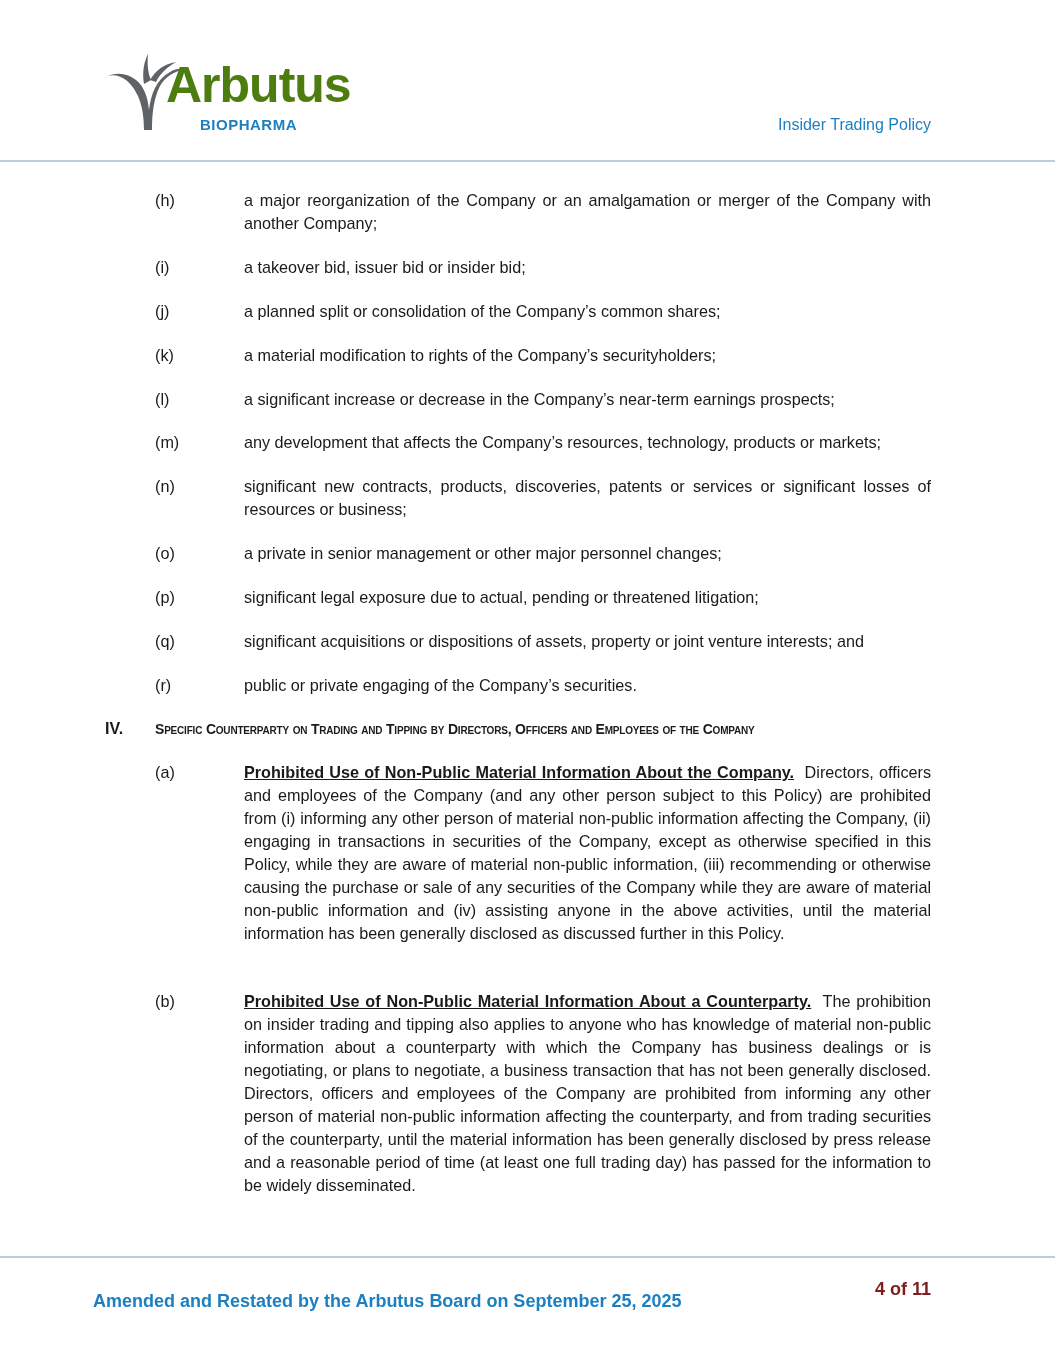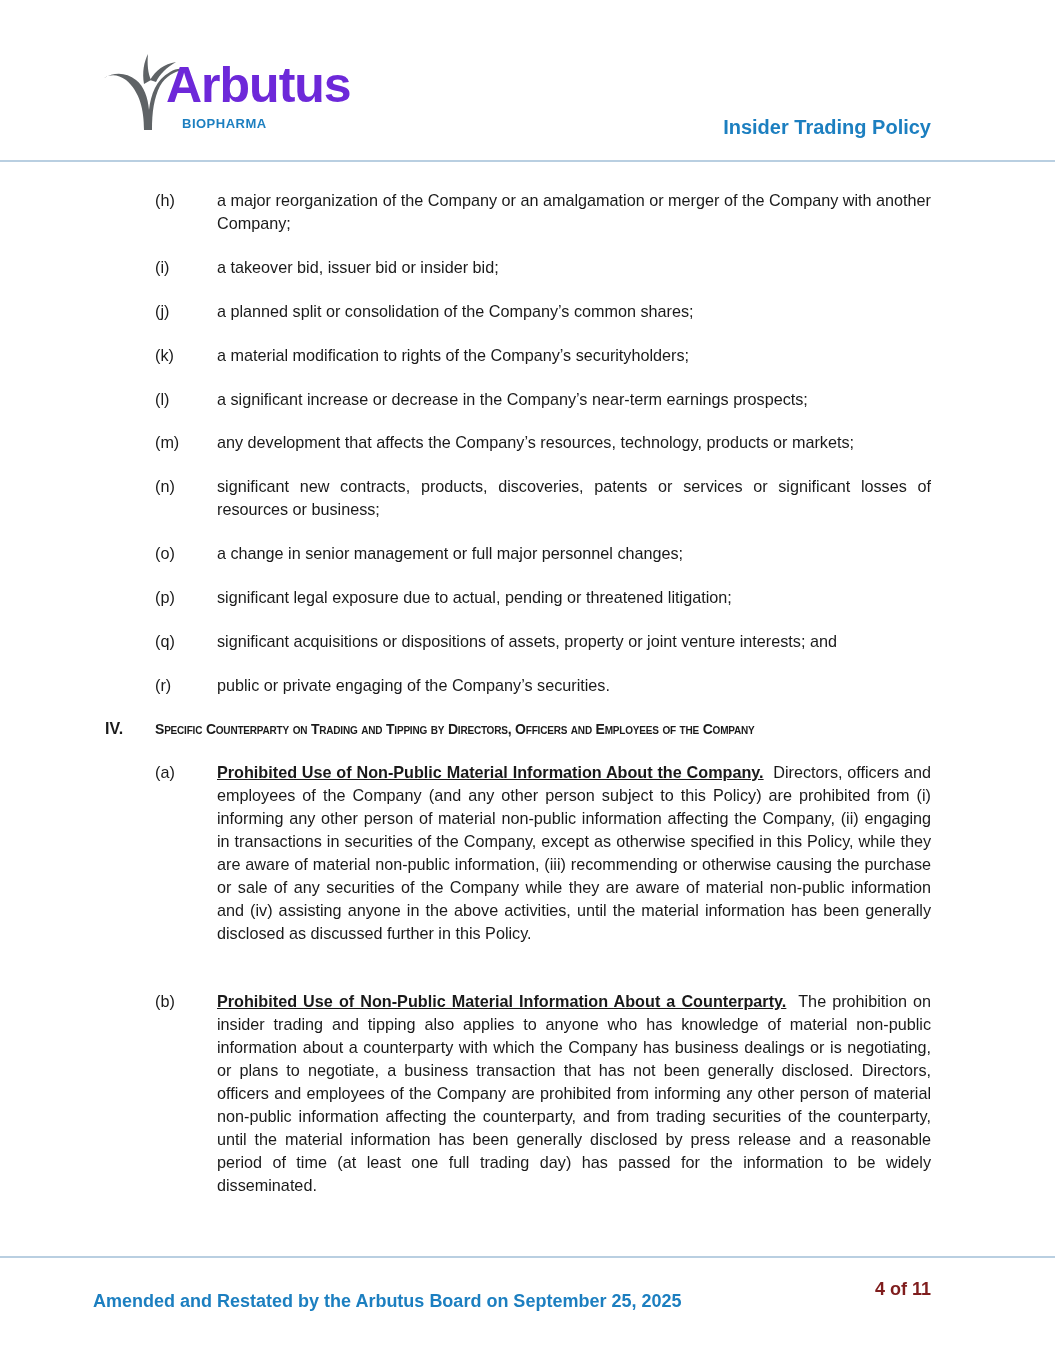--- a/index.html
+++ b/index.html
@@ -1,30 +1,30 @@
 <!DOCTYPE html>
 <html><head>
 <meta charset="utf-8">
 <style>
   html, body { margin: 0; padding: 0; background: #ffffff; }
   body { width: 1055px; height: 1365px; position: relative; overflow: hidden;
          font-family: "Liberation Sans", "DejaVu Sans", sans-serif; color: #1a1a1a; }
   .logo { position: absolute; left: 104px; top: 50px; width: 260px; height: 90px; }
   .logo svg { position: absolute; left: 0; top: 0; }
   .logo .word { position: absolute; left: 62px; top: 10px; font-size: 50px; font-weight: bold;
-                color: #6d28d9; letter-spacing: -1px; line-height: 1; }
-  .logo .sub { position: absolute; left: 78px; top: 67px; font-size: 13px; font-weight: bold;
+                color: #4d7c0f; letter-spacing: -1px; line-height: 1; }
+  .logo .sub { position: absolute; left: 96px; top: 67px; font-size: 15px; font-weight: bold;
                color: #1c7fc0; letter-spacing: 0.5px; line-height: 1; }
-  .doc-title { position: absolute; right: 124px; top: 115px; font-size: 20px; font-weight: bold;
+  .doc-title { position: absolute; right: 124px; top: 115px; font-size: 16px; font-weight: normal;
                color: #1c7fc0; line-height: 1.2; }
   .rule { position: absolute; left: 0; width: 1055px; height: 2px; background: #b9cfe1; }
   .content { position: absolute; left: 0; top: 0; width: 1055px; }
   .item { position: absolute; left: 155px; width: 776px; font-size: 16.2px; line-height: 23px; }
   .item .lbl { position: absolute; left: 0; top: 0; }
-  .item .txt { margin-left: 62px; text-align: justify; display: block; }
+  .item .txt { margin-left: 89px; text-align: justify; display: block; }
   .item .txt b { font-weight: bold; text-decoration: underline; }
   .section { position: absolute; left: 93px; top: 719px; font-size: 15px; font-weight: bold; line-height: 20px; }
   .section .num { position: absolute; left: 12px; top: 0; font-size: 16px; }
   .section .ttl { position: absolute; left: 62px; top: 0; white-space: nowrap; font-variant: small-caps; font-size: 14px; letter-spacing: -0.2px; }
   .footer-left { position: absolute; left: 93px; top: 1279px; font-size: 18px; font-weight: bold; color: #1c7fc0; margin-top: 12px; }
   .footer-right { position: absolute; right: 124px; top: 1279px; font-size: 18px; font-weight: bold; color: #7f1d1d; }
 </style>
 </head>
 <body>
 
@@ -65,21 +65,21 @@
   <div class="item" style="top:431px;">
     <span class="lbl">(m)</span>
     <span class="txt">any development that affects the Company’s resources, technology, products or markets;</span>
   </div>
   <div class="item" style="top:475px;">
     <span class="lbl">(n)</span>
     <span class="txt">significant new contracts, products, discoveries, patents or services or significant losses of resources or business;</span>
   </div>
   <div class="item" style="top:542px;">
     <span class="lbl">(o)</span>
-    <span class="txt">a change in senior management or full major personnel changes;</span>
+    <span class="txt">a private in senior management or other major personnel changes;</span>
   </div>
   <div class="item" style="top:586px;">
     <span class="lbl">(p)</span>
     <span class="txt">significant legal exposure due to actual, pending or threatened litigation;</span>
   </div>
   <div class="item" style="top:630px;">
     <span class="lbl">(q)</span>
     <span class="txt">significant acquisitions or dispositions of assets, property or joint venture interests; and</span>
   </div>
   <div class="item" style="top:674px;">

